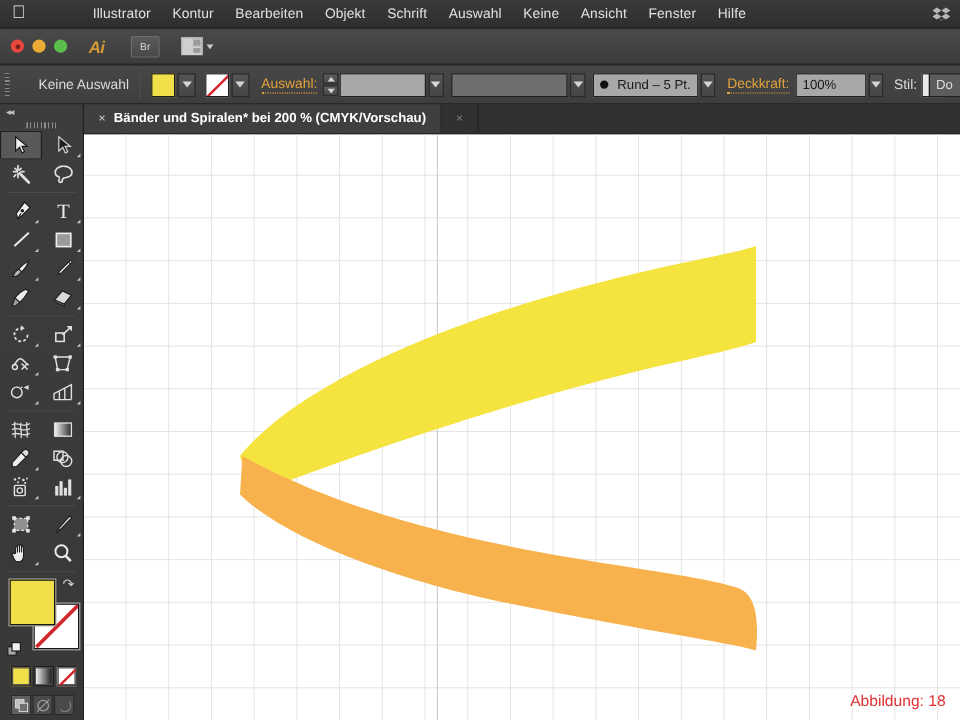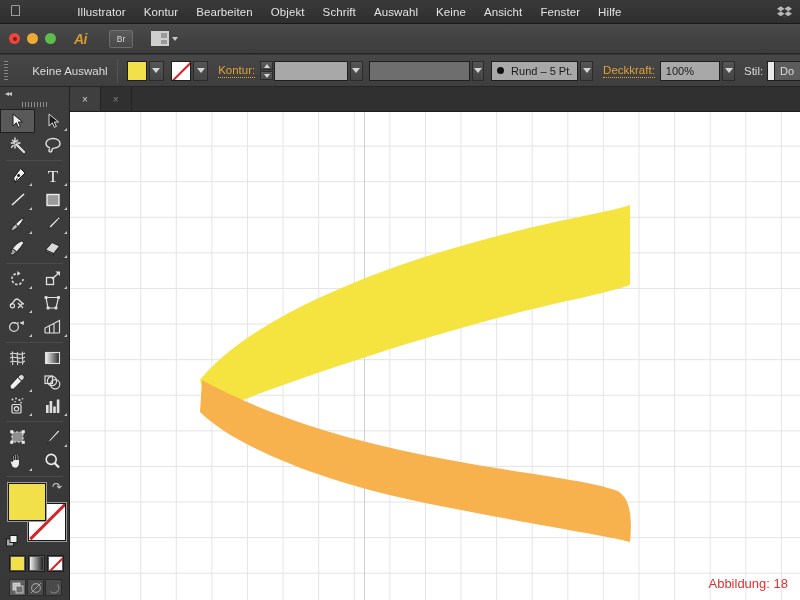--- a/index.html
+++ b/index.html
@@ -319,21 +319,21 @@
         </span>
     </span>
     <span style="width:9px"></span>
     <span class="swatch-group">
       <span class="swatch-box none"></span>
       <span class="dd-btn">
           <i class="caret-dd"></i>
         </span>
     </span>
 
-    <span class="link-label">Kontur:</span>
+    <span class="link-label">Auswahl:</span>
     <span class="stepper">
       <div>
           <i class="tri-up"></i>
         </div>
       <div>
           <i class="tri-dn"></i>
         </div>
     </span>
     <span class="field w1"></span>
     <span class="dd-btn">
@@ -366,20 +366,21 @@
     <span class="dd-btn">
         <i class="caret-dd"></i>
       </span>
 
     <span class="cut-field">Do</span>
   </div>
 
   <div class="tabbar">
     <div class="tab active">
       <span class="tab-close">×</span>
+      <span>Bänder und Spiralen* bei 200 % (CMYK/Vorschau)</span>
     </div>
     <div class="tab inactive">
       <span class="tab-close">×</span>
     </div>
   </div>
 
   <div class="toolbar">
     <div class="tb-collapse">◂◂</div>
     <div class="tb-grip">
         <i></i>

